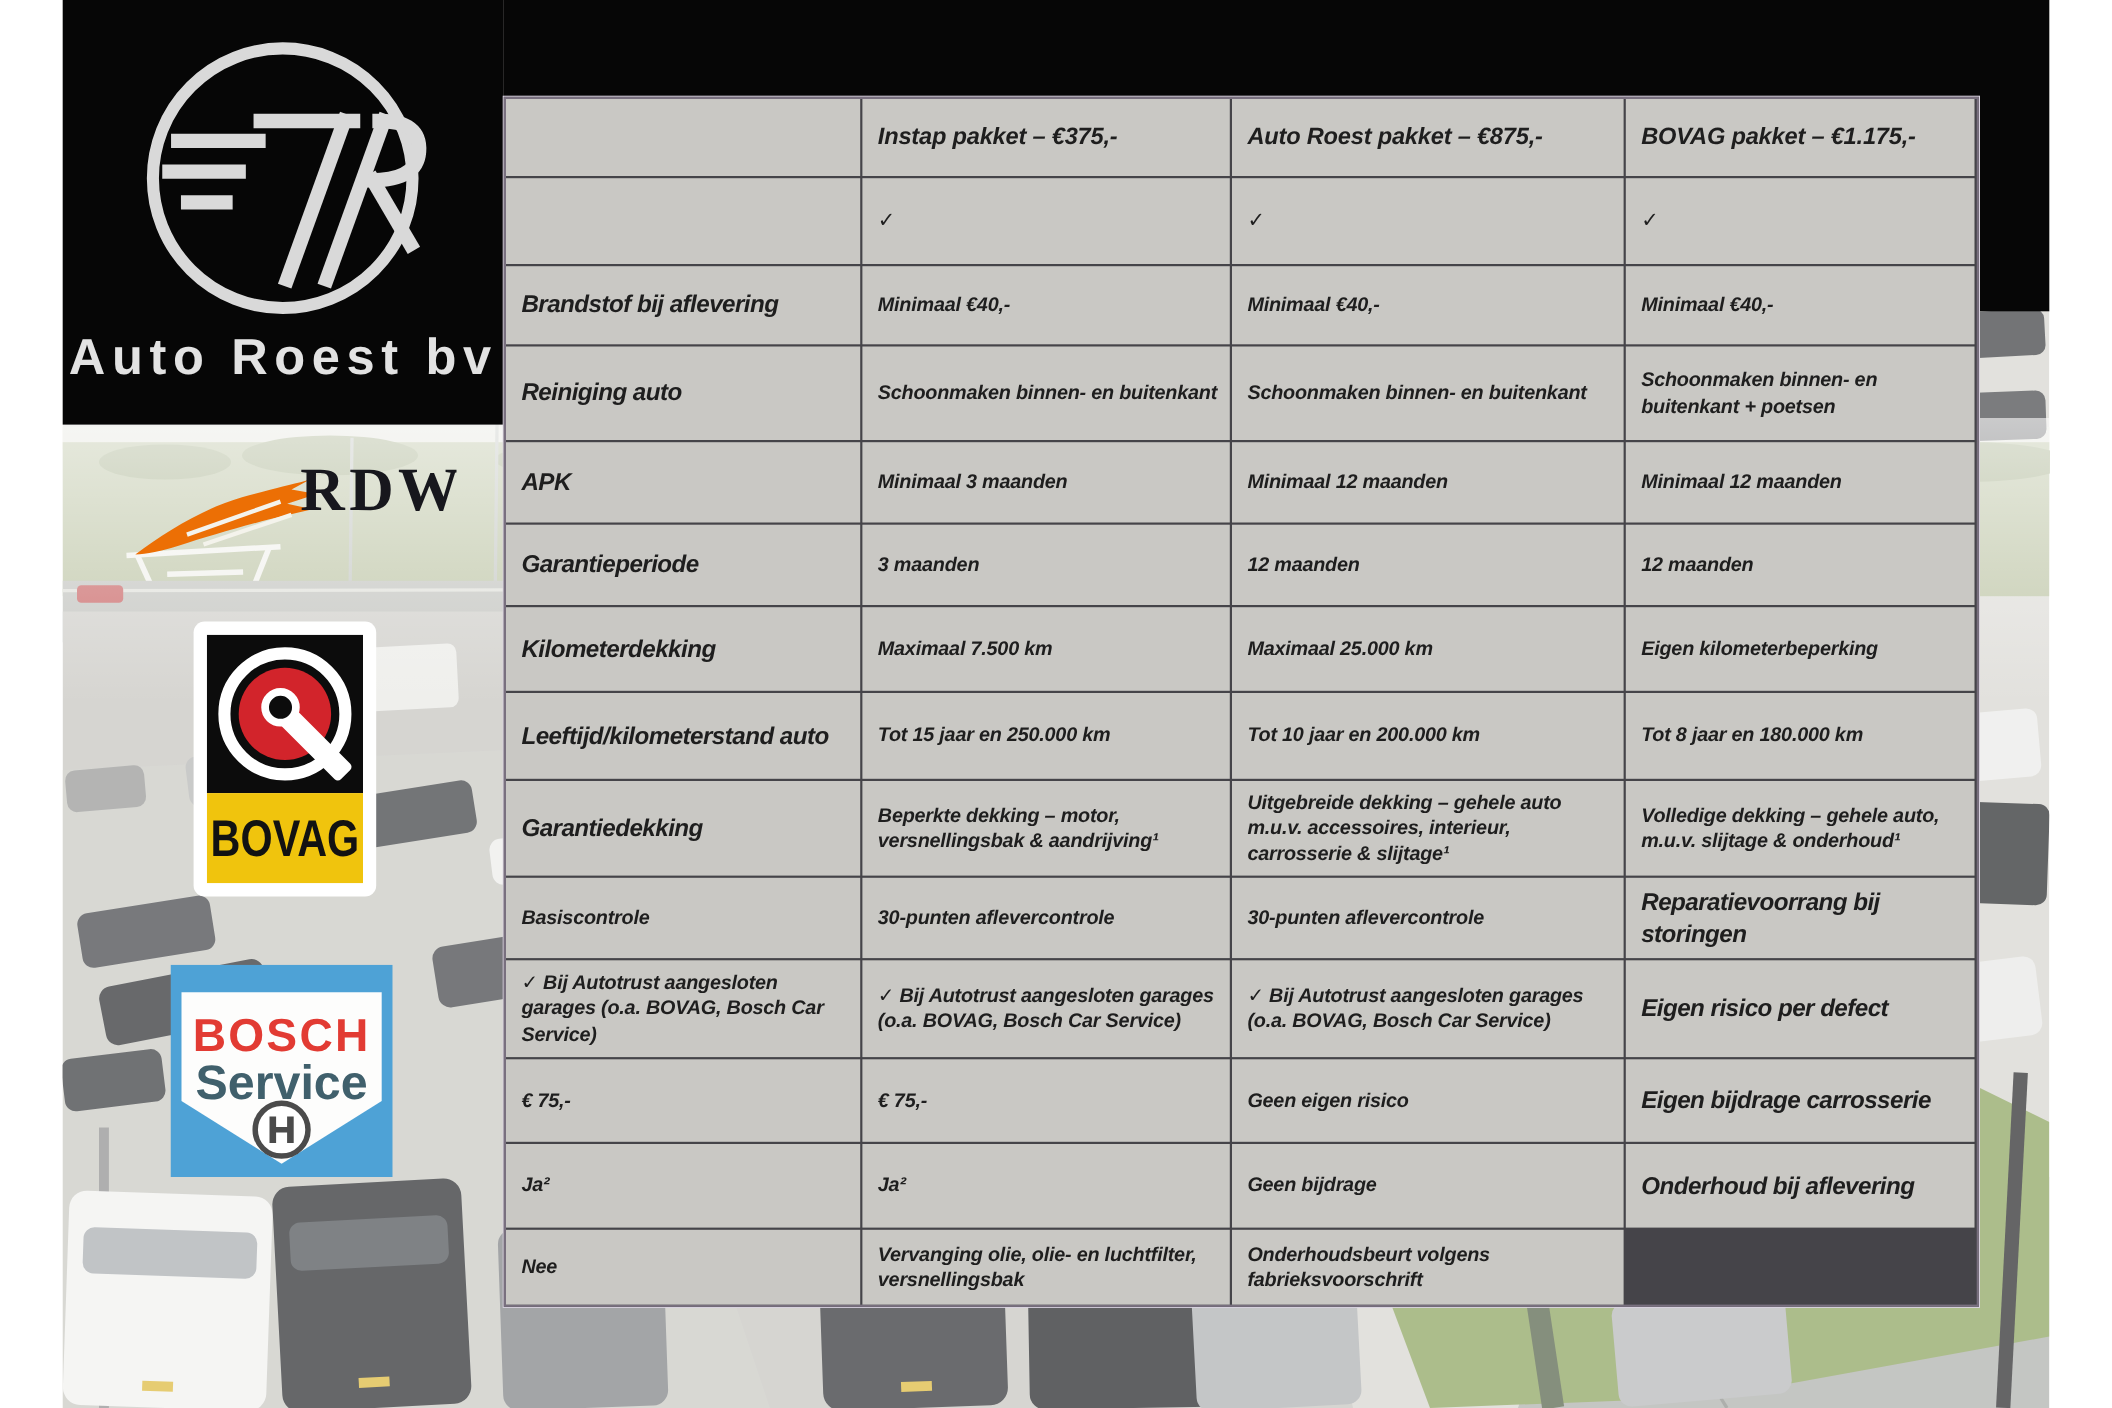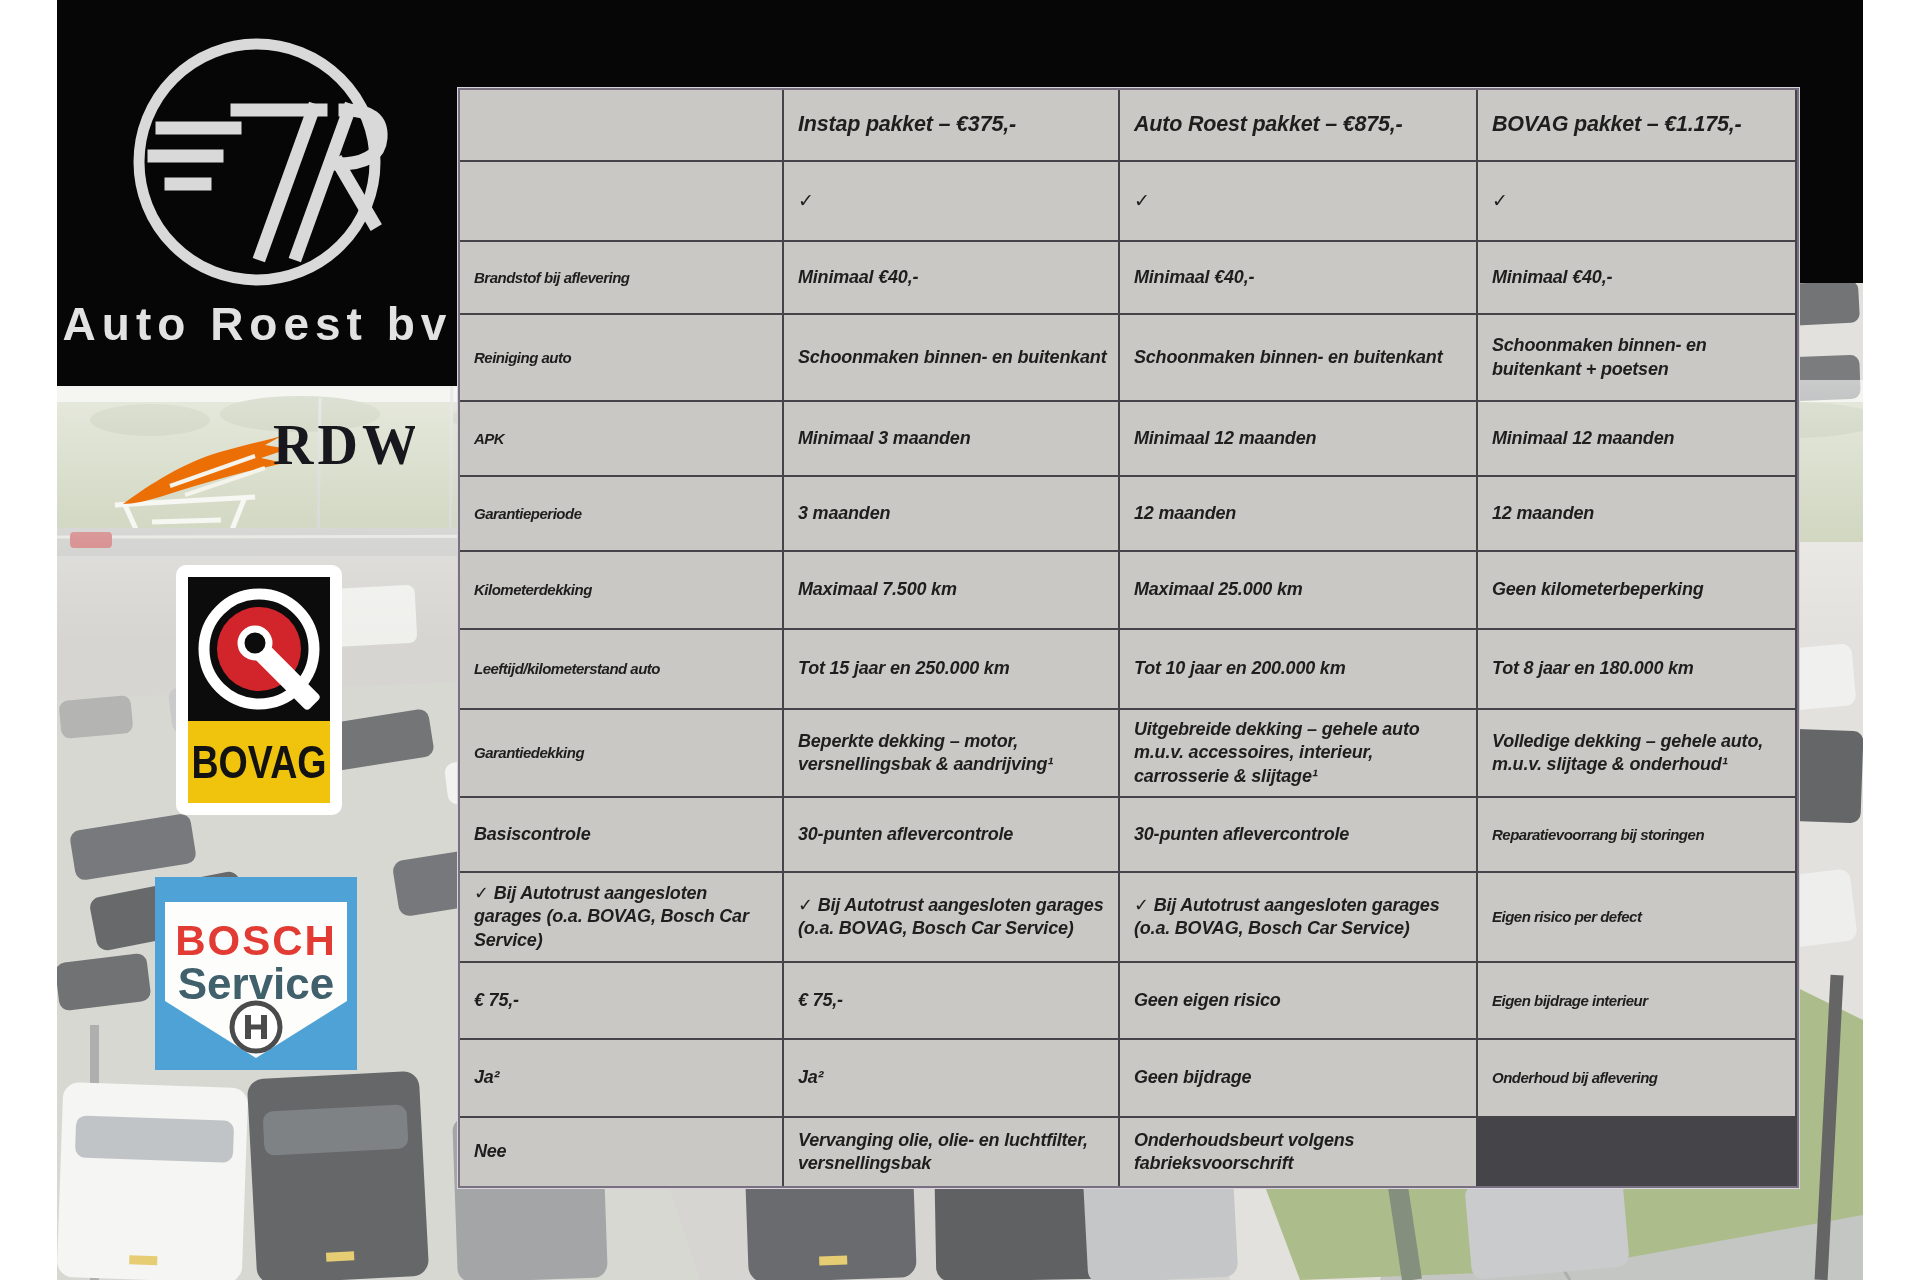--- a/index.html
+++ b/index.html
@@ -12,21 +12,21 @@
   .company-name{position:absolute;left:57px;top:297px;width:401px;text-align:center;color:#e2e2e2;
                 font-size:46px;font-weight:bold;letter-spacing:6px;}
   .cmp-table{position:absolute;left:458px;top:88px;width:1341px;height:1100px;display:grid;
              grid-template-columns:322px 334px 356px 317px;
              grid-template-rows:70px 78px 71px 85px 73px 73px 76px 78px 86px 73px 88px 75px 76px 68px;
              gap:2px;background:#454449;border:2px solid #79707f;box-sizing:border-box;
              box-shadow:0 0 0 1px #d9d2e0;}
   .cell{background:#c9c8c4;color:#1e1e1e;font-weight:bold;display:flex;align-items:center;
         padding:4px 8px 4px 14px;font-size:18px;line-height:1.28;letter-spacing:-0.2px;font-style:italic;}
   .cell.th{font-size:21.5px;letter-spacing:-0.2px;}
-  .cell.rowlabel{font-size:15px;letter-spacing:-0.5px;padding-right:2px;}
+  .cell.rowlabel{font-size:22px;letter-spacing:-0.5px;padding-right:2px;}
   .cell.check{font-size:19px;}
   .bovag-box{position:absolute;left:176px;top:565px;width:166px;height:250px;background:#ffffff;
              border-radius:10px;text-align:right;}
   .bovag-box svg{position:absolute;left:12px;top:12px;}
   .bosch-box{position:absolute;left:155px;top:877px;width:202px;height:193px;}
   .rdw-box{position:absolute;left:115px;top:412px;width:300px;height:105px;}
 </style>
 </head>
 <body>
 
@@ -262,41 +262,41 @@
       <div class="cell body">Minimaal 3 maanden</div>
       <div class="cell body">Minimaal 12 maanden</div>
       <div class="cell body">Minimaal 12 maanden</div>
       <div class="cell rowlabel">Garantieperiode</div>
       <div class="cell body">3 maanden</div>
       <div class="cell body">12 maanden</div>
       <div class="cell body">12 maanden</div>
       <div class="cell rowlabel">Kilometerdekking</div>
       <div class="cell body">Maximaal 7.500 km</div>
       <div class="cell body">Maximaal 25.000 km</div>
-      <div class="cell body">Geen kilometerbeperking</div>
+      <div class="cell body">Eigen kilometerbeperking</div>
       <div class="cell rowlabel">Leeftijd/kilometerstand auto</div>
       <div class="cell body">Tot 15 jaar en 250.000 km</div>
       <div class="cell body">Tot 10 jaar en 200.000 km</div>
       <div class="cell body">Tot 8 jaar en 180.000 km</div>
       <div class="cell rowlabel">Garantiedekking</div>
       <div class="cell body">Beperkte dekking – motor, versnellingsbak &amp; aandrijving¹</div>
       <div class="cell body">Uitgebreide dekking – gehele auto m.u.v. accessoires, interieur, carrosserie &amp; slijtage¹</div>
       <div class="cell body">Volledige dekking – gehele auto, m.u.v. slijtage &amp; onderhoud¹</div>
       <div class="cell body">Basiscontrole</div>
       <div class="cell body">30-punten aflevercontrole</div>
       <div class="cell body">30-punten aflevercontrole</div>
       <div class="cell rowlabel">Reparatievoorrang bij storingen</div>
       <div class="cell body">✓ Bij Autotrust aangesloten garages (o.a. BOVAG, Bosch Car Service)</div>
       <div class="cell body">✓ Bij Autotrust aangesloten garages (o.a. BOVAG, Bosch Car Service)</div>
       <div class="cell body">✓ Bij Autotrust aangesloten garages (o.a. BOVAG, Bosch Car Service)</div>
       <div class="cell rowlabel">Eigen risico per defect</div>
       <div class="cell body">€ 75,-</div>
       <div class="cell body">€ 75,-</div>
       <div class="cell body">Geen eigen risico</div>
-      <div class="cell rowlabel">Eigen bijdrage interieur</div>
+      <div class="cell rowlabel">Eigen bijdrage carrosserie</div>
       <div class="cell body">Ja²</div>
       <div class="cell body">Ja²</div>
       <div class="cell body">Geen bijdrage</div>
       <div class="cell rowlabel">Onderhoud bij aflevering</div>
       <div class="cell body">Nee</div>
       <div class="cell body">Vervanging olie, olie- en luchtfilter, versnellingsbak</div>
       <div class="cell body">Onderhoudsbeurt volgens fabrieksvoorschrift</div>
     </div>
 
 </div>

